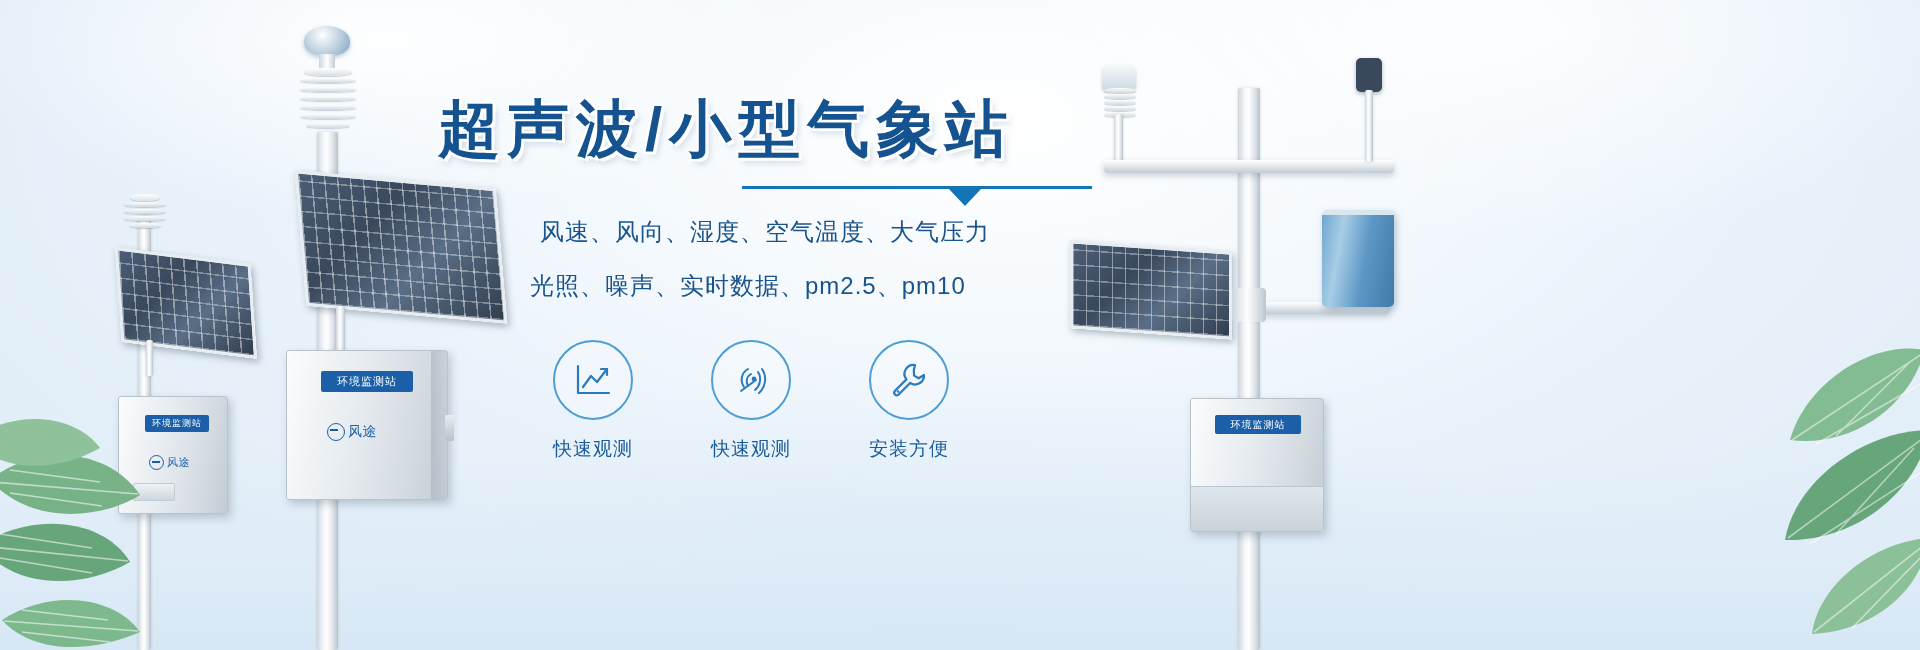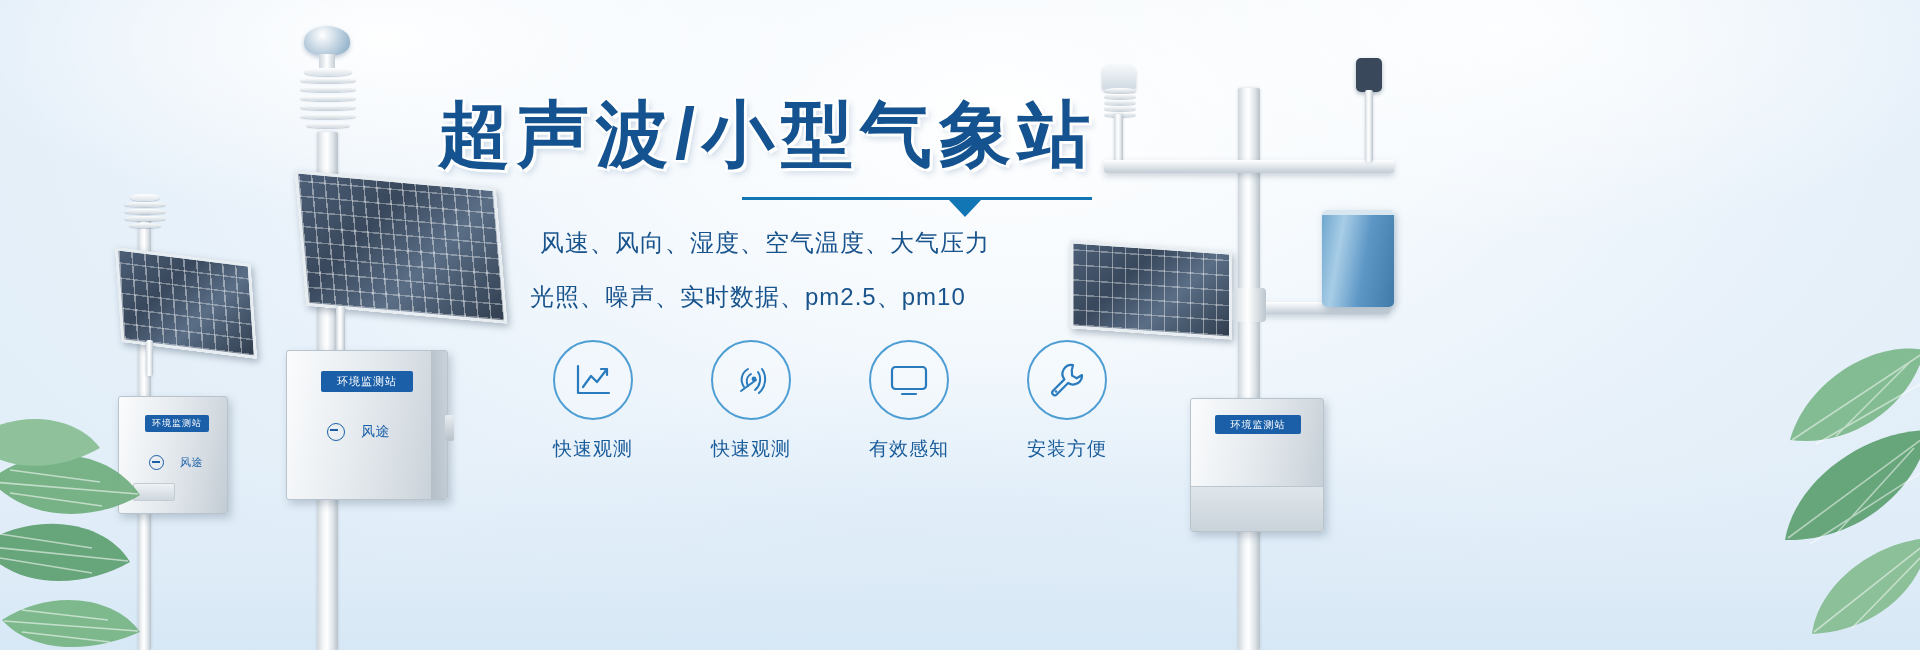--- a/index.html
+++ b/index.html
@@ -20,21 +20,21 @@
       radial-gradient(700px 300px at 78% 4%, rgba(255,255,255,.85), rgba(255,255,255,0) 72%),
       radial-gradient(900px 400px at 50% 100%, rgba(214,232,246,.75), rgba(255,255,255,0) 70%);
     pointer-events:none;}
   .ground-haze{position:absolute;left:0;right:0;bottom:0;height:190px;
     background:linear-gradient(180deg, rgba(226,238,248,0) 0%, rgba(222,236,248,.85) 55%, rgba(214,231,245,.95) 100%);
     pointer-events:none;}
 
   
   .copy{position:absolute;left:430px;top:96px;width:690px;z-index:40;}
   .headline{
-    font-size:72px;font-weight:bold;color:#14538f;
+    font-size:62px;font-weight:bold;color:#14538f;
     letter-spacing:7px;line-height:1.08;white-space:nowrap;
     text-shadow:
        2px 2px 0 #ffffff, -2px 2px 0 #ffffff, 2px -2px 0 #ffffff, -2px -2px 0 #ffffff,
        3px 3px 0 rgba(255,255,255,.95), 4px 5px 6px rgba(120,150,180,.35);
     margin:0 0 14px 8px;
   }
   .divider{position:relative;height:22px;margin:10px 0 6px 312px;width:350px;}
   .divider-line{position:absolute;left:0;top:9px;width:350px;height:3px;background:#1276b5;}
   .divider-tri{position:absolute;left:207px;top:12px;width:0;height:0;
     border-left:16px solid transparent;border-right:16px solid transparent;border-top:17px solid #1276b5;}
@@ -67,21 +67,21 @@
         background:
           repeating-linear-gradient(90deg, rgba(255,255,255,.42) 0 1.5px, rgba(255,255,255,0) 1.5px 13px),
           repeating-linear-gradient(0deg, rgba(255,255,255,.34) 0 1.5px, rgba(255,255,255,0) 1.5px 15px),
           linear-gradient(135deg,#4c5f77 0%,#39485c 35%,#5a6e86 62%,#303d4e 100%);
         border:3px solid #e8edf1;box-shadow:2px 3px 7px rgba(70,90,110,.4);}
   .cabinet{position:absolute;background:linear-gradient(100deg,#fbfcfd 0%,#e7ecf0 42%,#d3dae0 78%,#c3ccd4 100%);
         border:1px solid #b9c3cb;border-radius:3px;box-shadow:3px 4px 9px rgba(80,100,120,.3);}
   .cab-label{position:absolute;background:#1a5fa8;color:#fff;font-size:9px;letter-spacing:1px;
         display:flex;align-items:center;justify-content:center;border-radius:2px;
         font-family:"Liberation Sans",sans-serif;}
-  .cab-brand{position:absolute;color:#1a5fa8;font-size:11px;letter-spacing:.5px;display:flex;align-items:center;gap:16px;}
+  .cab-brand{position:absolute;color:#1a5fa8;font-size:11px;letter-spacing:.5px;display:flex;align-items:center;gap:3px;}
   .cab-brand .mark{display:inline-block;width:13px;height:13px;border:1.6px solid #1a5fa8;border-radius:50%;
         position:relative;}
   .cab-brand .mark:after{content:"";position:absolute;left:2px;top:5px;width:8px;height:1.6px;background:#1a5fa8;}
   .radshield{position:absolute;}
   .radshield .plate{position:absolute;left:0;right:0;height:5px;
         background:linear-gradient(180deg,#ffffff,#cfd8de);border-radius:50%/60%;box-shadow:0 1px 1px rgba(110,130,150,.35);}
   .crossarm{position:absolute;background:linear-gradient(180deg,#ffffff 0%,#e3e9ee 45%,#c2ccd4 100%);
         border-radius:3px;box-shadow:0 3px 6px rgba(80,100,120,.28);}
 
   
@@ -257,31 +257,20 @@
             <circle cx="23" cy="19" r="2.4" fill="#2a7bbd" stroke="none"></circle>
             <path d="M10 31 L25 20"></path>
             <path d="M24 30 C 29 26, 31 18, 27 12"></path>
             <path d="M28 33 C 35 27, 36 16, 31 9"></path>
           </svg>
         </span>
       </div>
       <span class="flabel">快速观测</span>
     </div>
 
-    <div class="feature">
-      <div class="circle">
-        <span>
-          <svg width="42" height="34" viewBox="0 0 42 34" fill="none" stroke="#2a7bbd" stroke-width="2.2" stroke-linecap="round" stroke-linejoin="round">
-            <rect x="4" y="4" width="34" height="22" rx="3.5"></rect>
-            <path d="M14 31 H28"></path>
-          </svg>
-        </span>
-      </div>
-      <span class="flabel">有效感知</span>
-    </div>
 
     <div class="feature">
       <div class="circle">
         <span>
           <svg width="40" height="40" viewBox="0 0 40 40" fill="none" stroke="#2a7bbd" stroke-width="2.2" stroke-linecap="round" stroke-linejoin="round">
             <path d="M26 5 a9 9 0 0 0 -8.6 14.4 L6 30.8 a2.6 2.6 0 0 0 3.7 3.7 L21.1 23 A9 9 0 0 0 35 15 l-5.3 3.3 -4.6 -2.7 -0.3 -5.4 Z"></path>
             <circle cx="9" cy="31.5" r="1.3" fill="#2a7bbd" stroke="none"></circle>
           </svg>
         </span>
       </div>

